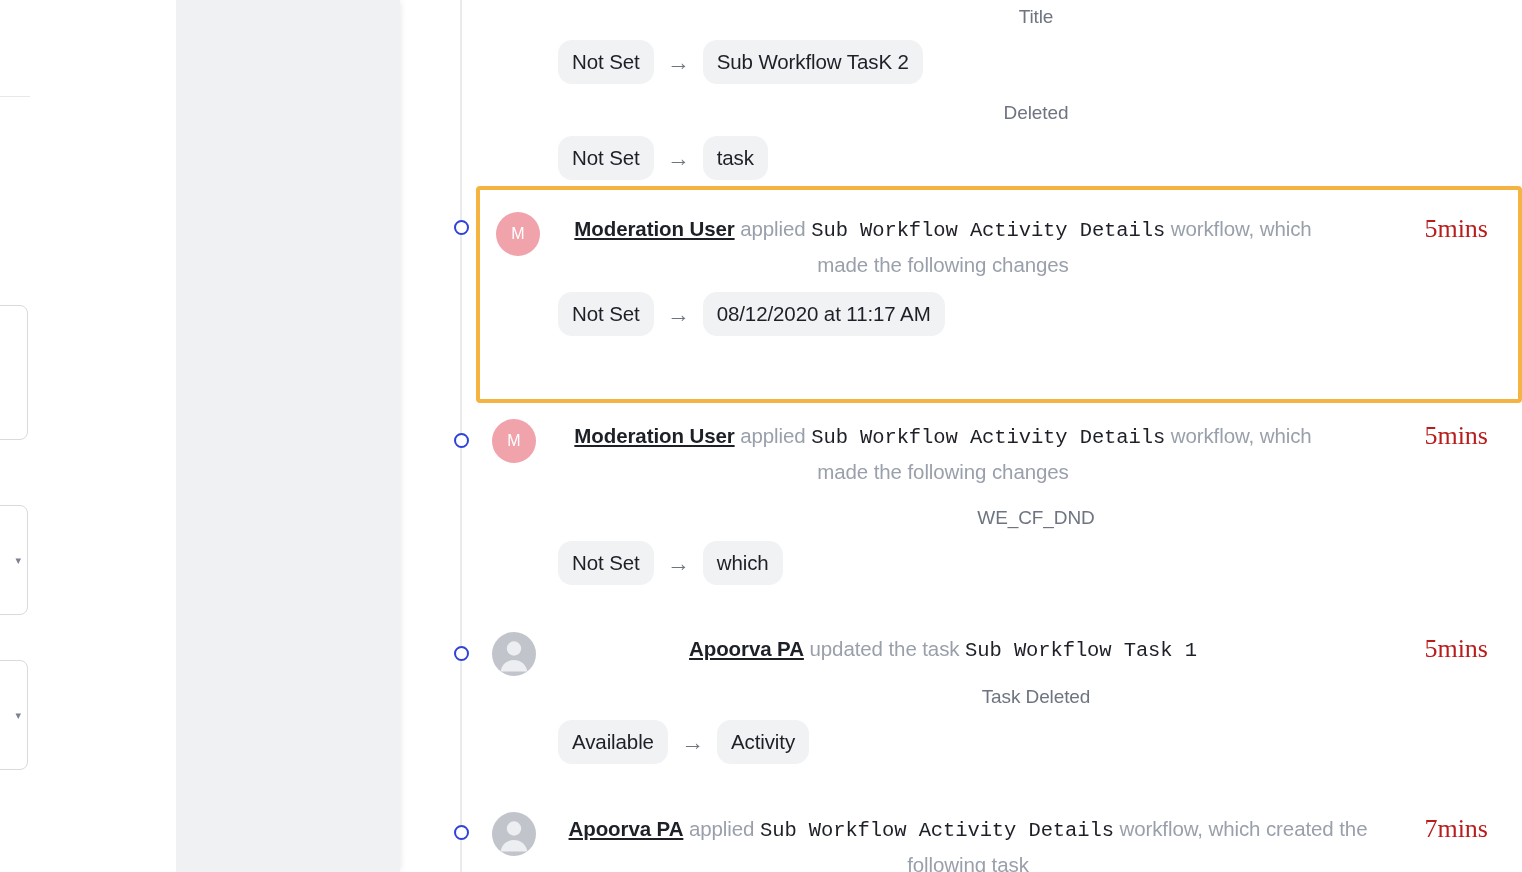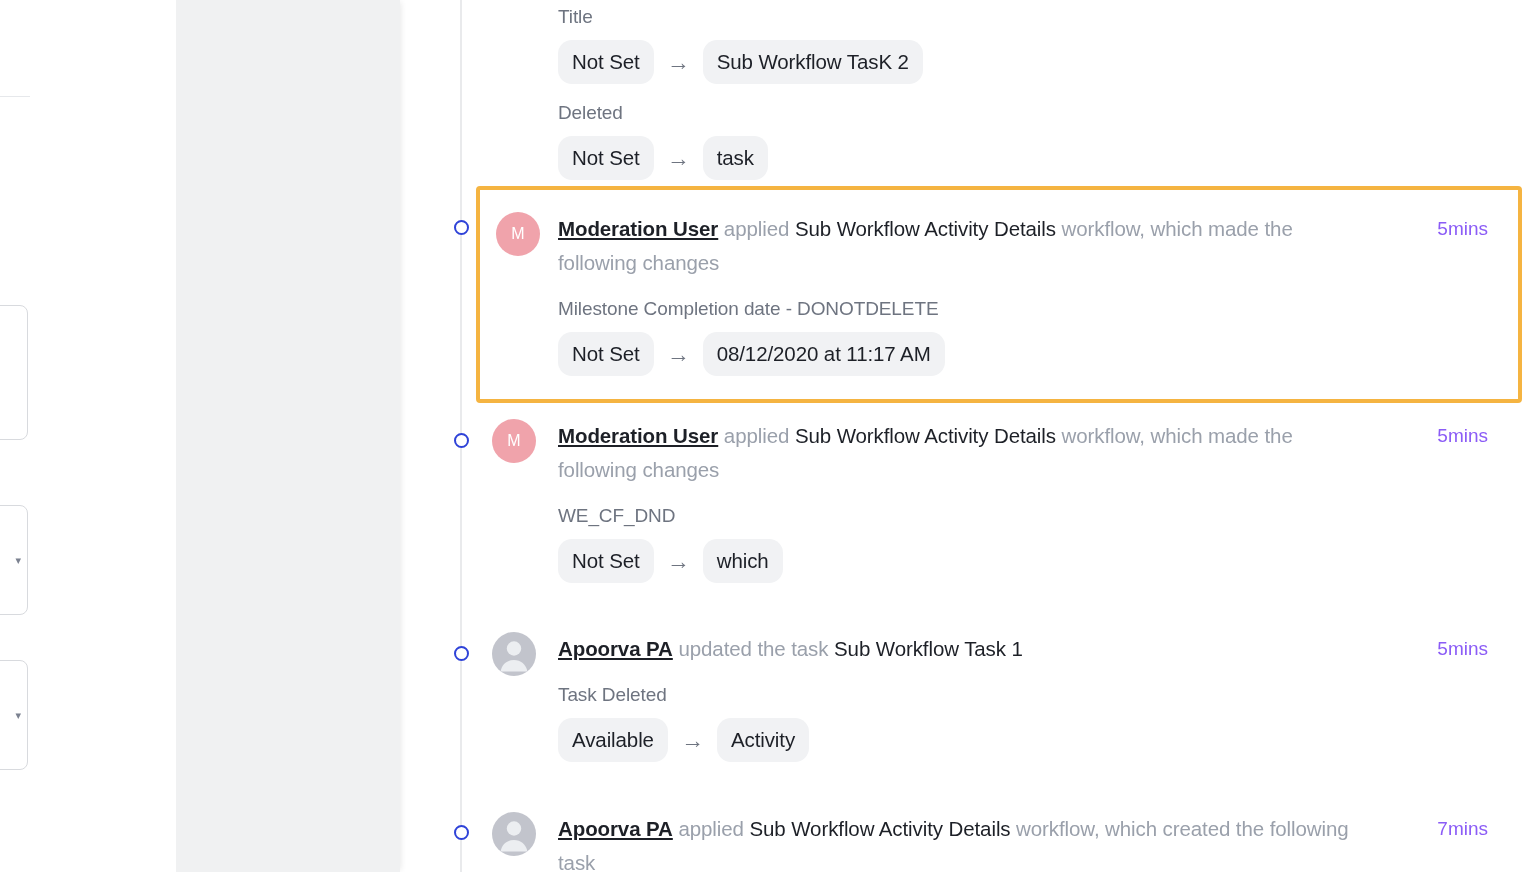--- a/index.html
+++ b/index.html
@@ -106,20 +106,21 @@
   .entry.highlight {
     border: 4px solid #f5b441;
     border-radius: 4px;
     background: #ffffff;
   }
 
   .entry-inner {
     position: relative;
     padding-left: 82px;
     padding-right: 8px;
+    text-align: center;
   }
   .entry.highlight .entry-inner { padding-left: 78px; }
 
   .avatar {
     position: absolute;
     left: 16px;
     top: 0;
     width: 44px;
     height: 44px;
     border-radius: 50%;
@@ -145,20 +146,21 @@
     letter-spacing: -0.1px;
   }
   .headline .strong {
     color: #1d2027;
     font-weight: 700;
     text-decoration: underline;
   }
   .headline .entity {
     color: #1d2027;
     font-weight: 400;
+    font-family: Liberation Mono, monospace;
   }
 
   .field-label {
     font-size: 19px;
     line-height: 26px;
     color: #6e7480;
     margin-top: 16px;
     letter-spacing: -0.1px;
   }
 
@@ -181,24 +183,25 @@
     color: #6e7480;
     font-size: 23px;
     line-height: 28px;
     padding: 0 13px;
   }
 
   .time {
     position: absolute;
     right: 34px;
     top: 0;
-    font-size: 19px;
+    font-size: 26px;
     line-height: 34px;
-    color: #8b5cf6;
+    color: #b91c1c;
     white-space: nowrap;
+    font-family: Liberation Serif, serif;
   }
   .entry.highlight .time { right: 30px; }
 
   
   #partial-top { top: -12px; }
   #entry-hl    { top: 186px; height: 217px; }
   #entry-2     { top: 419px; }
   #entry-3     { top: 632px; }
   #partial-bot { top: 812px; }
 </style>
@@ -249,21 +252,20 @@
       <div class="entry-inner" style="padding-top:22px;">
         <div class="avatar initial" style="top:22px;">
           <span>M</span>
         </div>
         <div class="headline">
           <span class="strong">Moderation User</span>
           <span>applied</span>
           <span class="entity">Sub Workflow Activity Details</span>
           <span>workflow, which made the following changes</span>
         </div>
-        <div class="field-label">Milestone Completion date - DONOTDELETE</div>
         <div class="chips">
           <span class="chip">Not Set</span>
           <span class="arrow">→</span>
           <span class="chip">08/12/2020 at 11:17 AM</span>
         </div>
         <div class="time" style="top:22px;">5mins</div>
       </div>
     </div>
 
     <div class="entry" id="entry-2">

